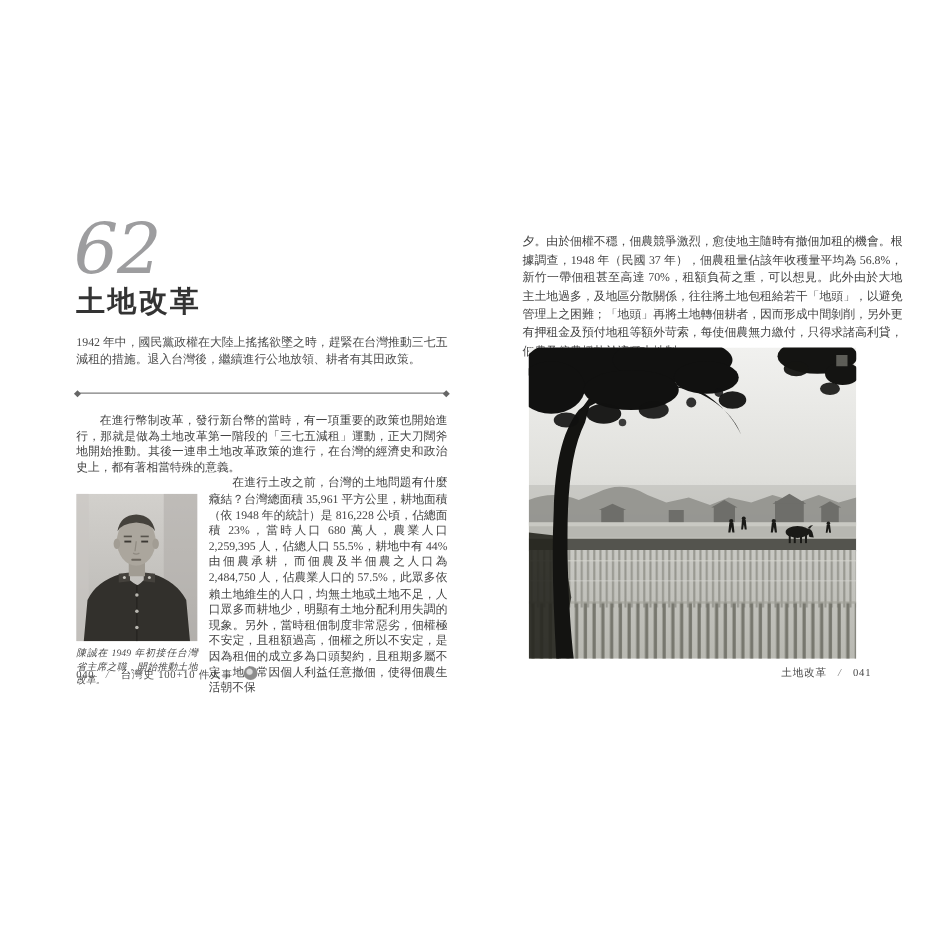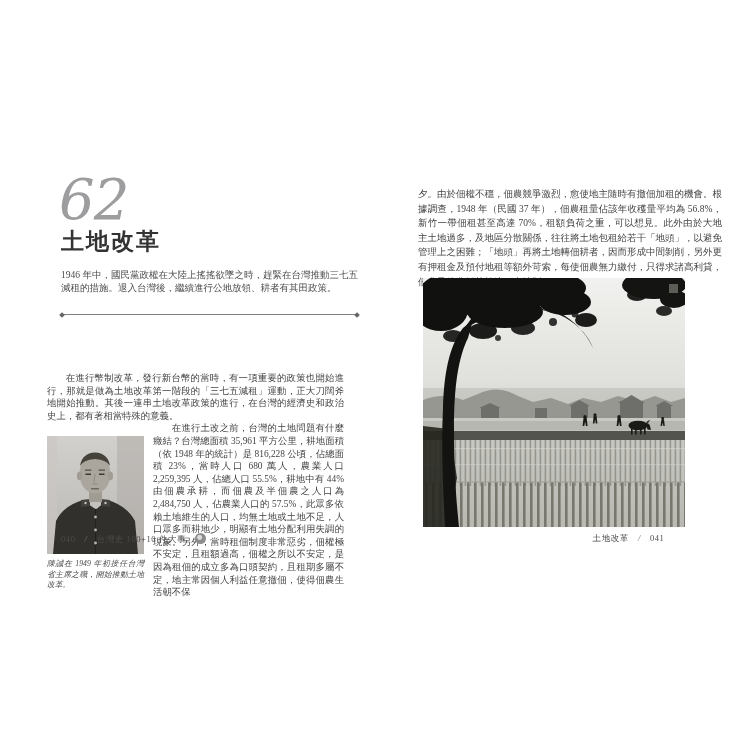--- a/index.html
+++ b/index.html
@@ -19,22 +19,22 @@
   }
   .intro{
     position:absolute;left:61px;top:269px;width:297px;margin:0;
     font-size:9.5px;line-height:12.6px;text-align:justify;color:#4c4c4c;
   }
   .divider{position:absolute;left:61px;top:314px;width:297px;height:1px;background:#7e7e7e;}
   .divider .diamond{position:absolute;top:-1.5px;width:4px;height:4px;background:#666;transform:rotate(45deg);}
   .divider .diamond.d-left{left:-1px;}
   .divider .diamond.d-right{right:-1px;}
   .left-body{
-    position:absolute;left:47px;top:331px;width:297px;
-    font-size:9.4px;line-height:12.6px;text-align:justify;color:#434343;margin-top:41px;
+    position:absolute;left:61px;top:331px;width:297px;
+    font-size:9.4px;line-height:12.6px;text-align:justify;color:#434343;
   }
   .left-body p{margin:0;text-indent:2em;}
   .portrait-float{
     float:left;width:97px;min-height:178px;margin:14px 9px 0 0;display:block;font-style:italic;
   }
   .portrait-float svg{display:block;}
   .portrait-caption{
     display:block;margin-top:5px;text-indent:0;
     font-size:7.8px;line-height:10.5px;color:#4a4a4a;text-align:justify;
   }
@@ -45,35 +45,35 @@
   }
   .field-photo{position:absolute;left:423px;top:278px;width:262px;height:249px;}
   .photo-caption{
     position:absolute;left:400px;top:536px;width:300px;
     font-size:7.8px;line-height:10.5px;color:#525252;
   }
   .photo-caption .cap2{font-style:italic;}
   
   .footer{position:absolute;top:533px;font-size:8.5px;color:#4a4a4a;letter-spacing:0.6px;}
   .footer-left{left:61px;}
-  .footer-right{left:560px;width:137px;text-align:center;}
+  .footer-right{left:560px;width:137px;text-align:right;}
   .footer .slash{font-style:italic;color:#777;margin:0 9px;}
   .badge{
     display:inline-block;width:11px;height:11px;border-radius:50%;vertical-align:-2px;margin-left:9px;
     background:radial-gradient(circle at 42% 40%, #dcdcdc 0 2px, #8d8d8d 3px 100%);
   }
 </style>
 </head>
 <body>
 
 <div class="canvas">
 
   <div class="chapter-num">62</div>
   <h1 class="chapter-title">土地改革</h1>
-  <p class="intro">1946 年中，國民黨政權在大陸上搖搖欲墜之時，趕緊在台灣推動三七五減租的措施。退入台灣後，繼續進行公地放領、耕者有其田政策。</p>
+  <p class="intro">1942 年中，國民黨政權在大陸上搖搖欲墜之時，趕緊在台灣推動三七五減租的措施。退入台灣後，繼續進行公地放領、耕者有其田政策。</p>
 
   <div class="divider">
     <i class="diamond d-left"></i>
     <i class="diamond d-right"></i>
   </div>
 
   <div class="left-body">
     <p>在進行幣制改革，發行新台幣的當時，有一項重要的政策也開始進行，那就是做為土地改革第一階段的「三七五減租」運動，正大刀闊斧地開始推動。其後一連串土地改革政策的進行，在台灣的經濟史和政治史上，都有著相當特殊的意義。</p>
     <p>
       <span class="portrait-float">

